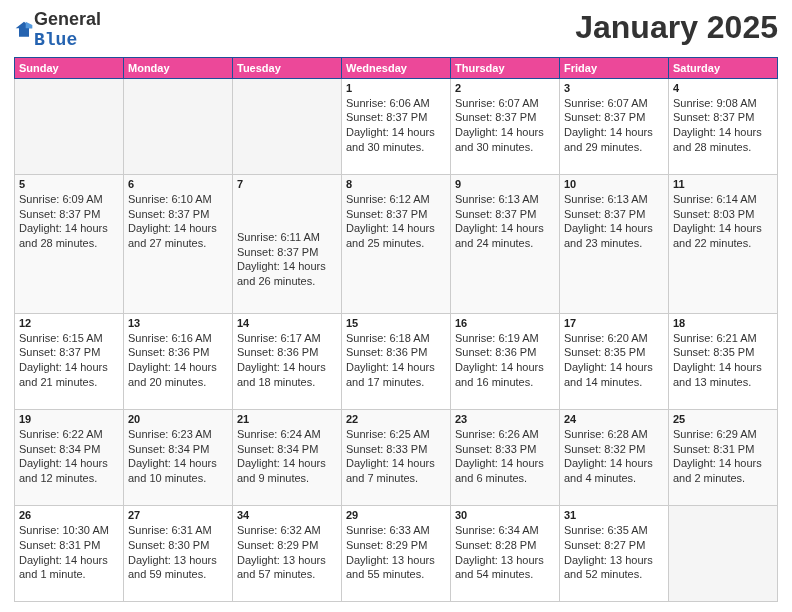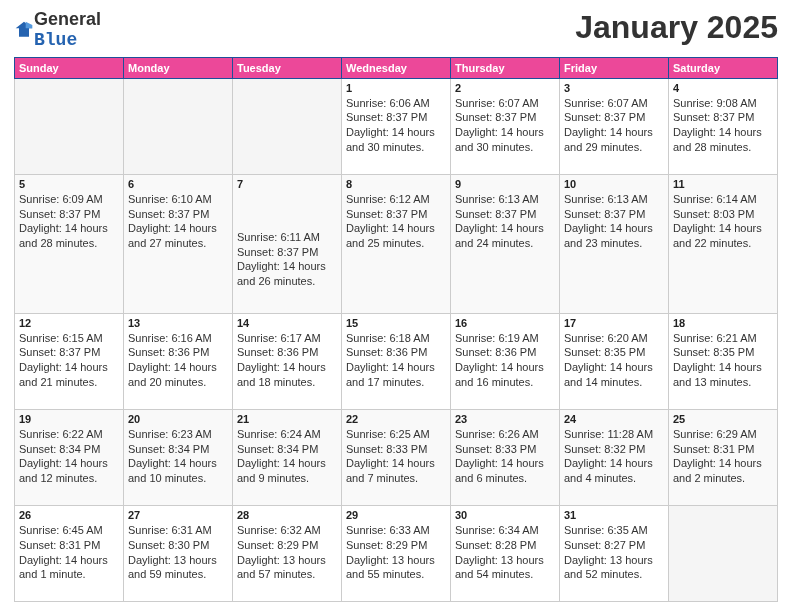--- a/index.html
+++ b/index.html
@@ -293,50 +293,50 @@
           </td>
           <td>
             <div class="day-number">23</div>
             <div class="day-info" style="white-space: pre-line;">Sunrise: 6:26 AM
 Sunset: 8:33 PM
 Daylight: 14 hours
 and 6 minutes.</div>
           </td>
           <td>
             <div class="day-number">24</div>
-            <div class="day-info" style="white-space: pre-line;">Sunrise: 11:28 AM
+            <div class="day-info" style="white-space: pre-line;">Sunrise: 6:28 AM
 Sunset: 8:32 PM
 Daylight: 14 hours
 and 4 minutes.</div>
           </td>
           <td>
             <div class="day-number">25</div>
             <div class="day-info" style="white-space: pre-line;">Sunrise: 6:29 AM
 Sunset: 8:31 PM
 Daylight: 14 hours
 and 2 minutes.</div>
           </td>
         </tr>
         <tr>
           <td>
             <div class="day-number">26</div>
-            <div class="day-info" style="white-space: pre-line;">Sunrise: 6:45 AM
+            <div class="day-info" style="white-space: pre-line;">Sunrise: 10:30 AM
 Sunset: 8:31 PM
 Daylight: 14 hours
 and 1 minute.</div>
           </td>
           <td>
             <div class="day-number">27</div>
             <div class="day-info" style="white-space: pre-line;">Sunrise: 6:31 AM
 Sunset: 8:30 PM
 Daylight: 13 hours
 and 59 minutes.</div>
           </td>
           <td>
-            <div class="day-number">28</div>
+            <div class="day-number">34</div>
             <div class="day-info" style="white-space: pre-line;">Sunrise: 6:32 AM
 Sunset: 8:29 PM
 Daylight: 13 hours
 and 57 minutes.</div>
           </td>
           <td>
             <div class="day-number">29</div>
             <div class="day-info" style="white-space: pre-line;">Sunrise: 6:33 AM
 Sunset: 8:29 PM
 Daylight: 13 hours

